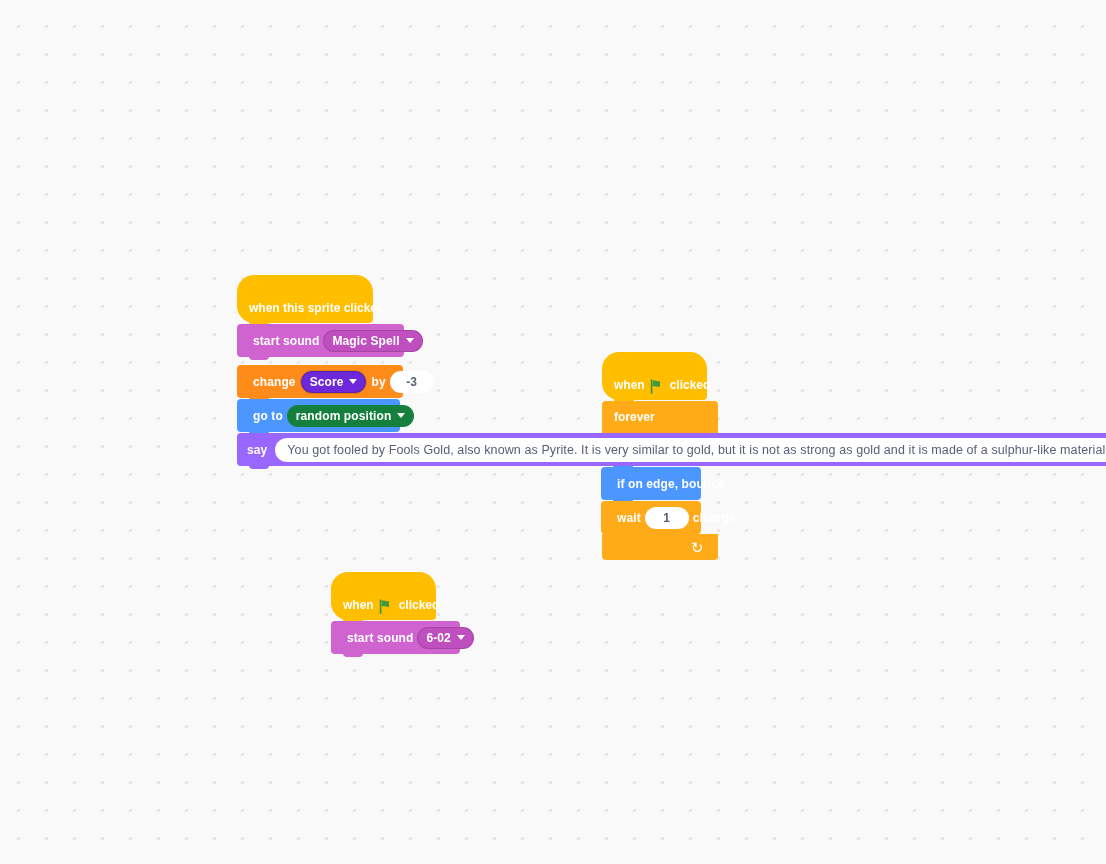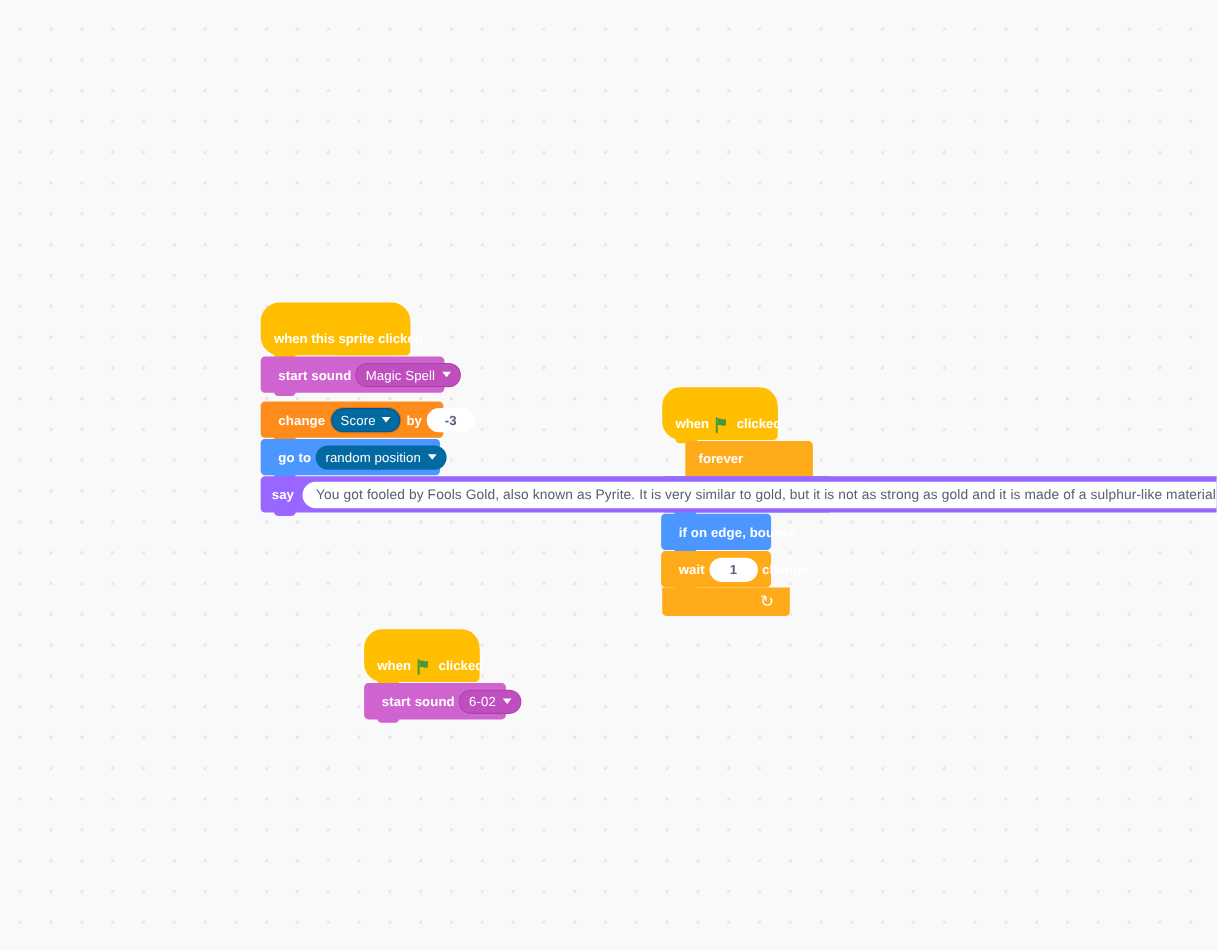--- a/index.html
+++ b/index.html
@@ -112,27 +112,27 @@
 
   
   .field {
     display: inline-flex;
     align-items: center;
     height: 22px;
     padding: 0 9px;
     margin: 0 4px;
     border-radius: 12px;
     font-size: 12px;
-    font-weight: normal;
+    font-weight: bold;
     color: #fff;
     white-space: nowrap;
   }
   .field.dd-sound   { background-color: #bf4fbf; box-shadow: inset 0 0 0 1px rgba(0,0,0,.12); }
-  .field.dd-data    { background-color: #0369a1; box-shadow: inset 0 0 0 1px rgba(0,0,0,.18); border:1px solid #e07b12; height:22px;}
-  .field.dd-motion  { background-color: #0369a1; justify-content: space-between; }
+  .field.dd-data    { background-color: #6d28d9; box-shadow: inset 0 0 0 1px rgba(0,0,0,.18); border:1px solid #e07b12; height:22px;}
+  .field.dd-motion  { background-color: #15803d; justify-content: space-between; }
   .field .caret {
     margin-left: 6px;
     width: 0; height: 0;
     border-left: 4px solid transparent;
     border-right: 4px solid transparent;
     border-top: 5px solid #ffffff;
     display: inline-block;
   }
   .field.dd-data .caret { border-top-color:#ffffff; }
 
@@ -179,21 +179,21 @@
   .cblock { position: relative; width: 116px; }
   .cblock .c-top {
     position: relative;
     height: 32px;
     display: flex;
     align-items: center;
     padding: 4px 12px;
     box-sizing: border-box;
     border-top-left-radius: 4px;
     border-top-right-radius: 4px;
-    color: #fff; font-size: 12px; font-weight: bold; margin-left: 21px;
+    color: #fff; font-size: 12px; font-weight: bold;
   }
   .cblock .c-arm {
     width: 16px;
   }
   .cblock .c-bottom {
     position: relative;
     height: 26px;
     box-sizing: border-box;
     border-bottom-left-radius: 4px;
     border-bottom-right-radius: 4px;

